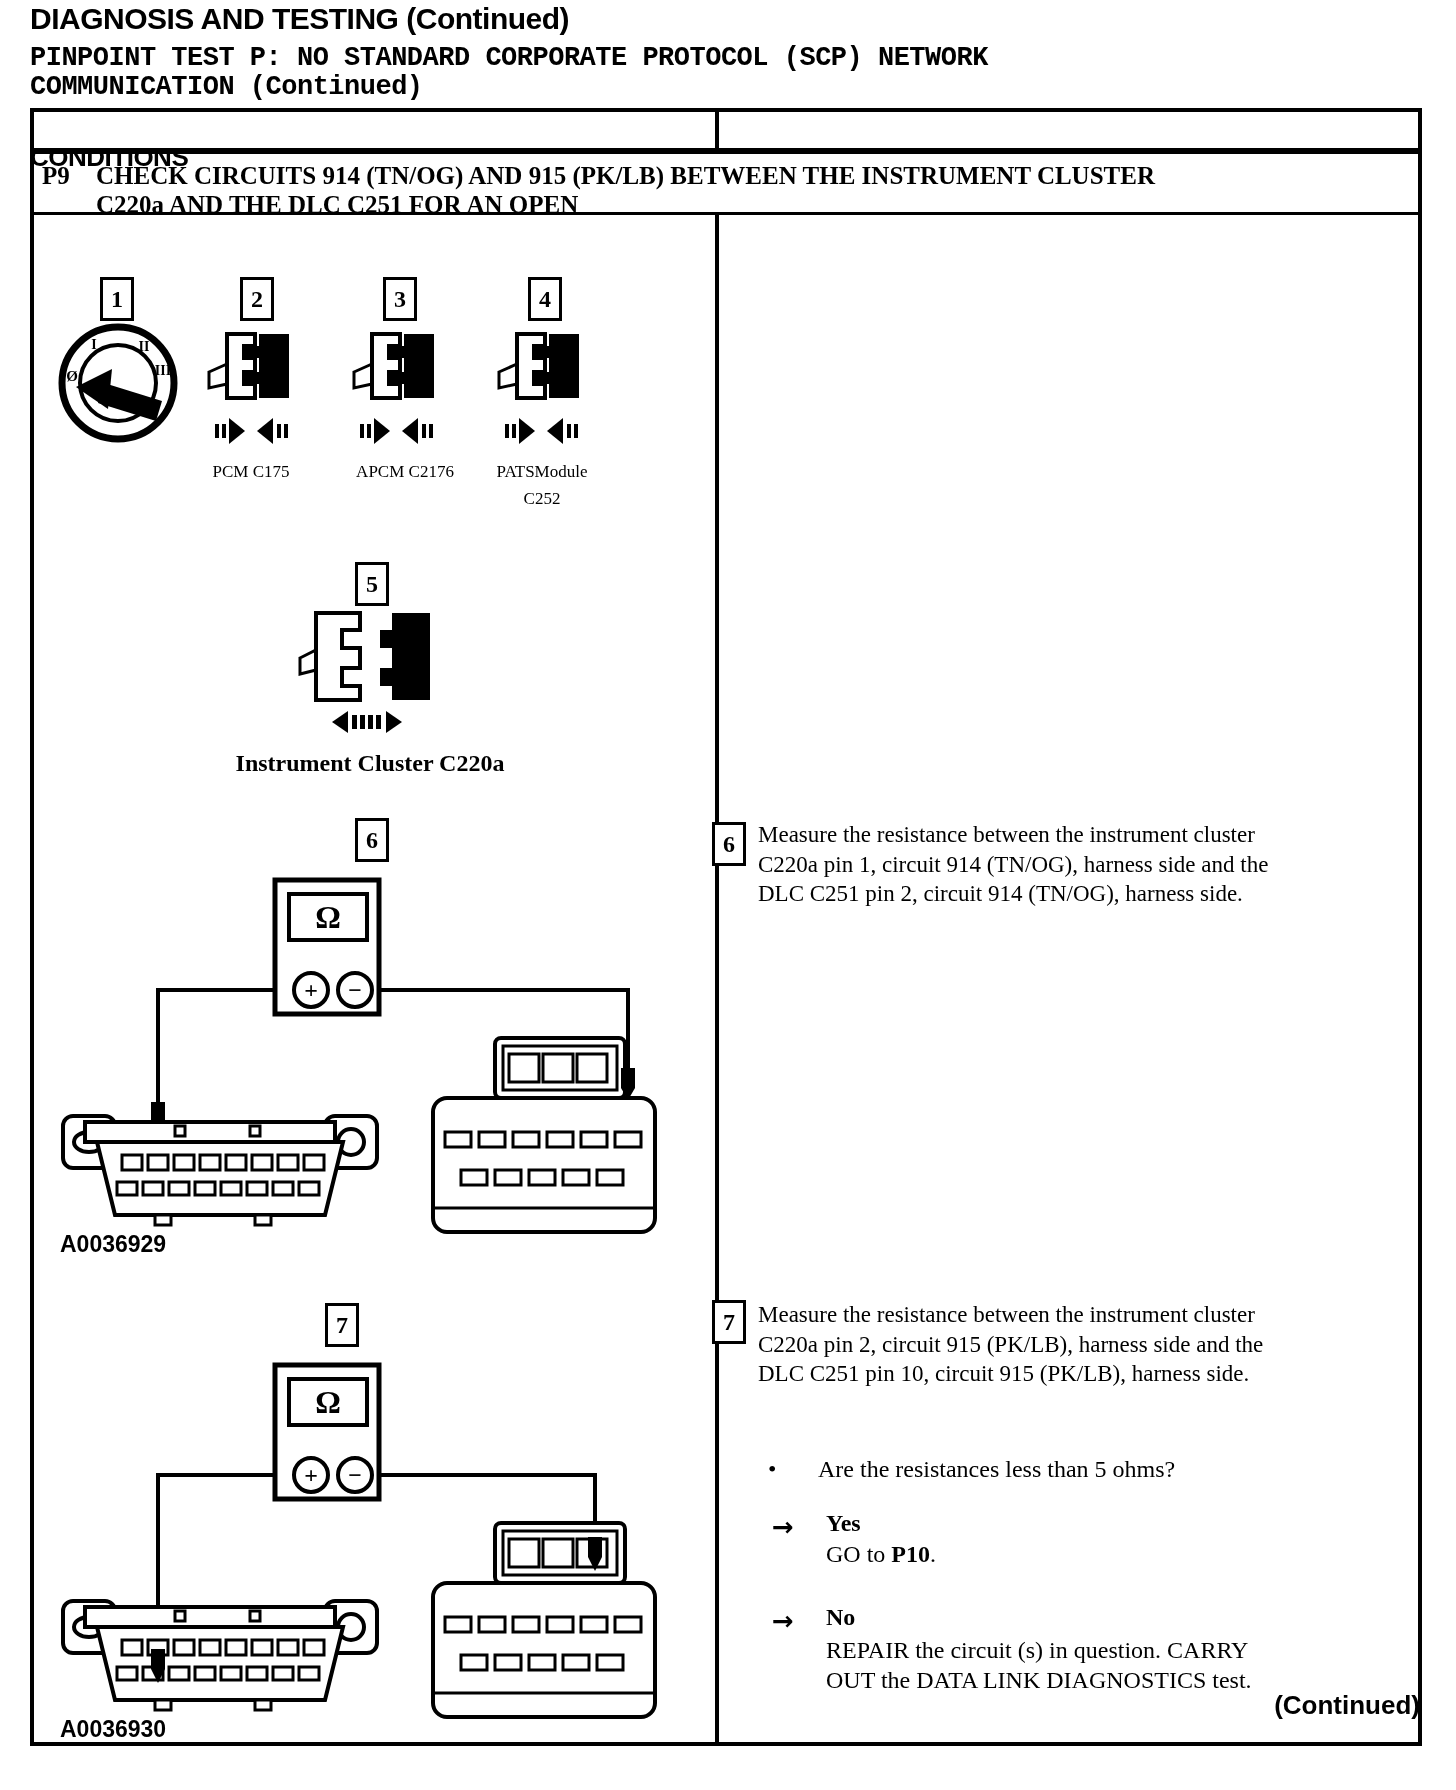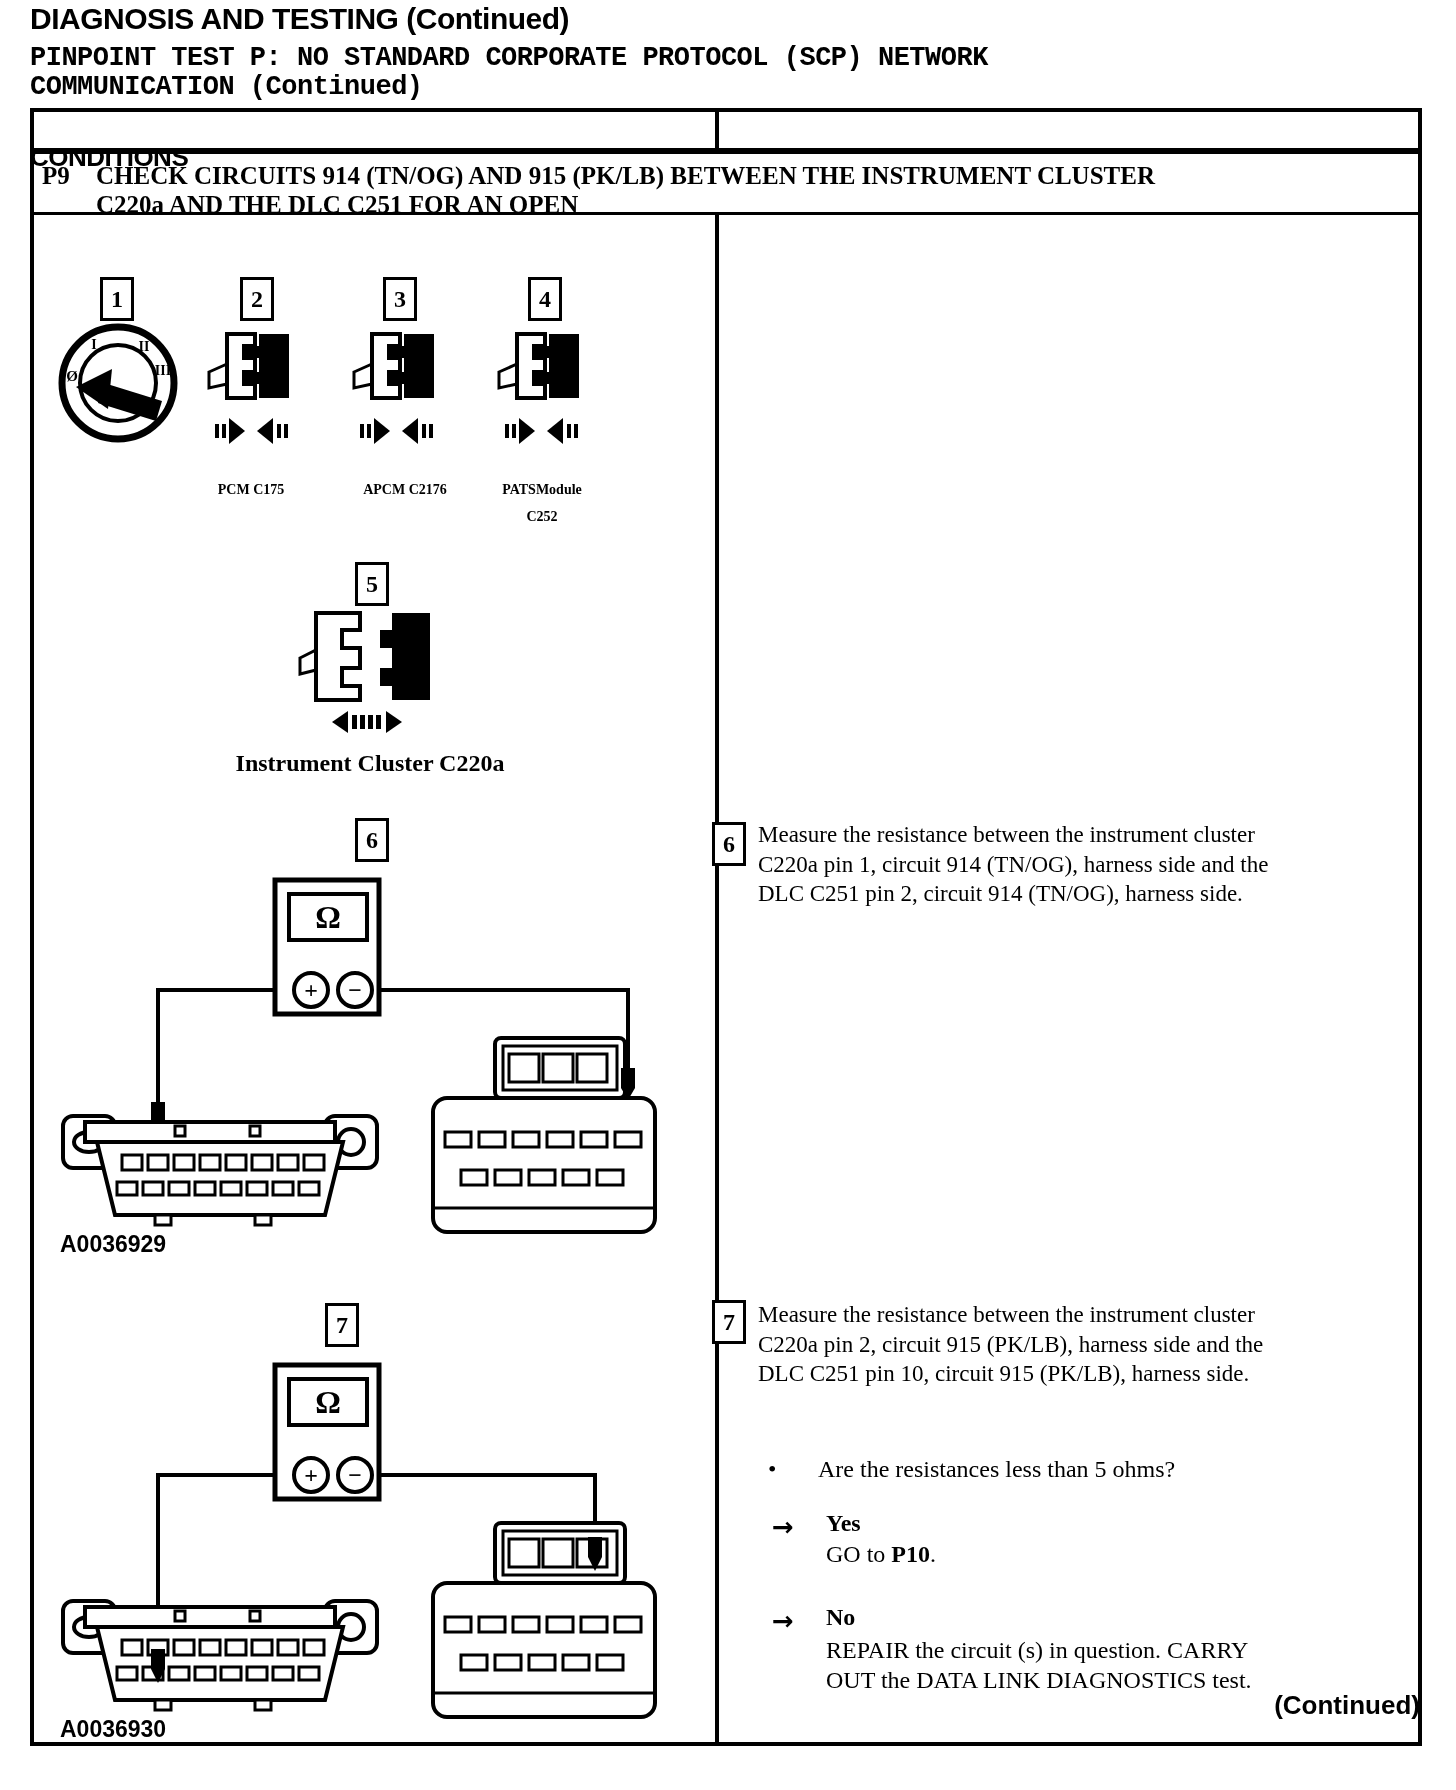--- a/index.html
+++ b/index.html
@@ -10,21 +10,21 @@
   .h2{font-family:Liberation Mono, monospace;font-weight:bold;font-size:27px;line-height:29px;letter-spacing:-0.5px;}
   .tblborder{border:4px solid #000;box-sizing:border-box;}
   .tline{position:absolute;background:#000;}
   .hdr{font-family:"Liberation Sans",sans-serif;font-weight:bold;font-size:26px;letter-spacing:-0.5px;margin-top:28px;}
   .p9row{display:flex;font-weight:bold;font-size:25px;line-height:29px;}
   .p9id{width:54px;flex:none;}
   .p9title{width:1100px;}
   .callout{position:absolute;width:28px;height:38px;border:3px solid #000;background:#fff;
            display:flex;align-items:center;justify-content:center;
            font-weight:bold;font-size:24px;font-family:"Liberation Serif",serif;box-sizing:content-box;}
-  .conn-label{position:absolute;width:150px;text-align:center;font-weight:bold;font-size:14px;margin-top:20px;}
+  .conn-label{position:absolute;width:150px;text-align:center;font-weight:normal;font-size:17px;}
   .cluster-label{position:absolute;width:270px;text-align:center;font-weight:bold;font-size:24px;}
   .steptext{font-size:23px;line-height:29.5px;width:545px;}
   .qtext{font-size:24px;}
   .arrowg{font-family:"DejaVu Sans",sans-serif;font-size:26px;font-weight:bold;}
   .boldlbl{font-weight:bold;font-size:24px;}
   .actiontext{font-size:24px;line-height:29.5px;width:468px;}
   .b{font-weight:bold;}
   .figid{font-family:"Liberation Sans",sans-serif;font-weight:bold;font-size:23px;}
   .continued{font-family:"Liberation Sans",sans-serif;font-weight:bold;font-size:26px;text-align:right;width:260px;}
   svg{display:block;}

